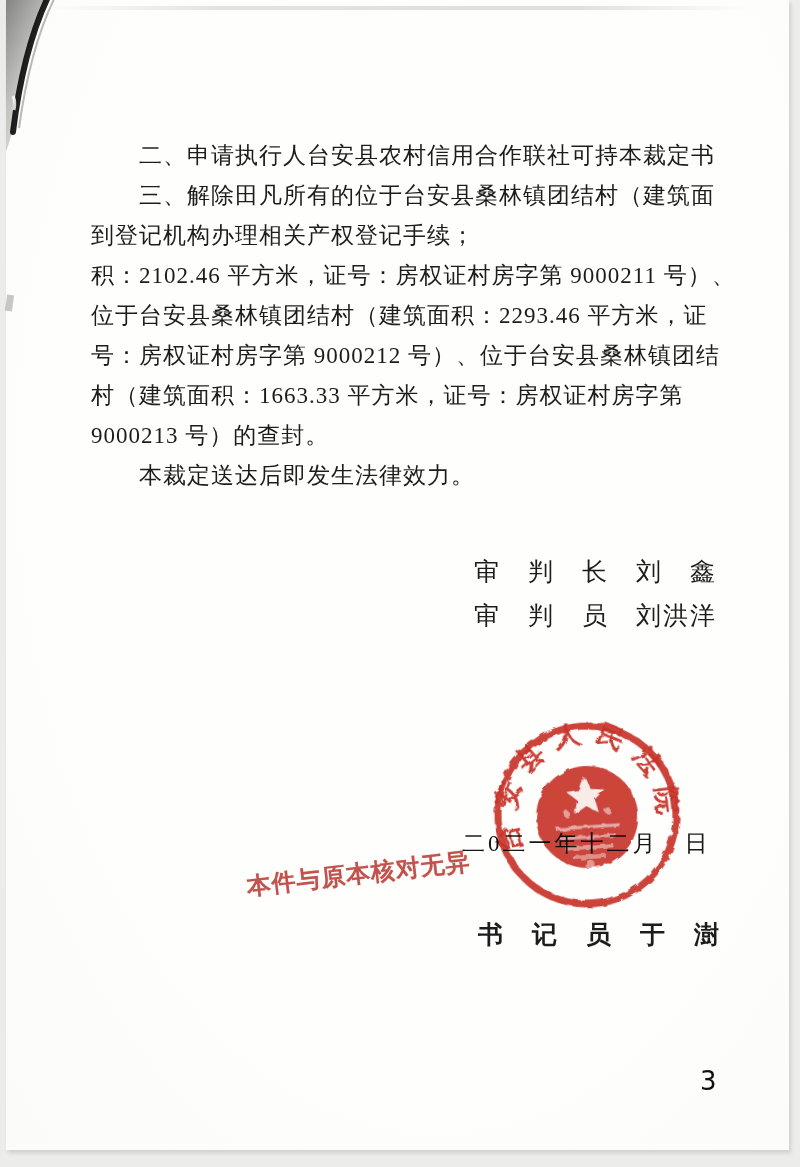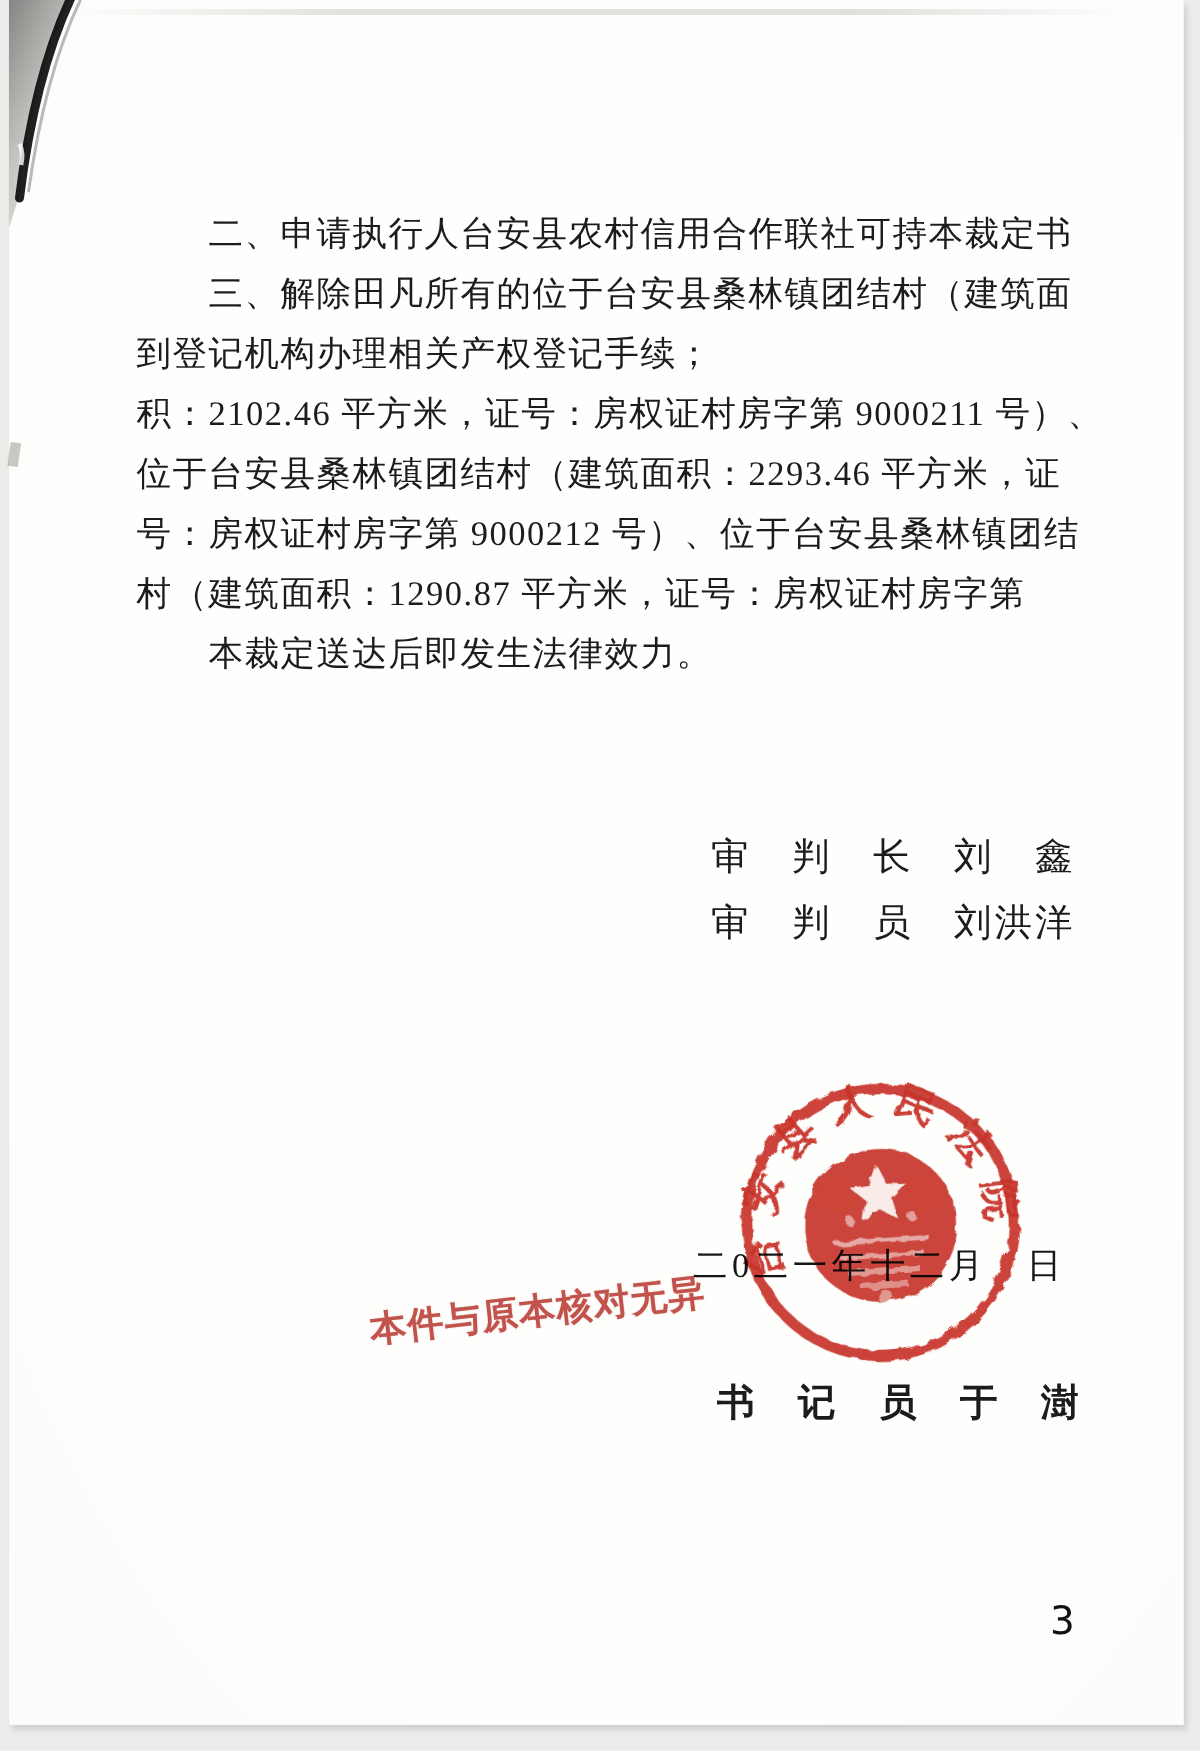--- a/index.html
+++ b/index.html
@@ -96,21 +96,22 @@
     <path d="M7 96 q3 6 1 14" fill="none" stroke="#fff" stroke-width="3" opacity="0.8"></path>
   </svg>
 
   <div class="doc-body">
     <div class="doc-line indent">二、申请执行人台安县农村信用合作联社可持本裁定书</div>
     <div class="doc-line indent">三、解除田凡所有的位于台安县桑林镇团结村（建筑面</div>
     <div class="doc-line">到登记机构办理相关产权登记手续；</div>
     <div class="doc-line">积：2102.46 平方米，证号：房权证村房字第 9000211 号）、</div>
     <div class="doc-line">位于台安县桑林镇团结村（建筑面积：2293.46 平方米，证</div>
     <div class="doc-line">号：房权证村房字第 9000212 号）、位于台安县桑林镇团结</div>
-    <div class="doc-line">村（建筑面积：1290.87 平方米，证号：房权证村房字第</div>
+    <div class="doc-line">村（建筑面积：1663.33 平方米，证号：房权证村房字第</div>
+    <div class="doc-line">9000213 号）的查封。</div>
     <div class="doc-line indent">本裁定送达后即发生法律效力。</div>
   </div>
 
   <div class="sig-block">
     <div class="sig-line">审　判　长　刘　鑫</div>
     <div class="sig-line">审　判　员　刘洪洋</div>
   </div>
 
   <div class="date-line">
     <span>二0二一年十二月</span><span class="date-gap"></span><span>日</span>

